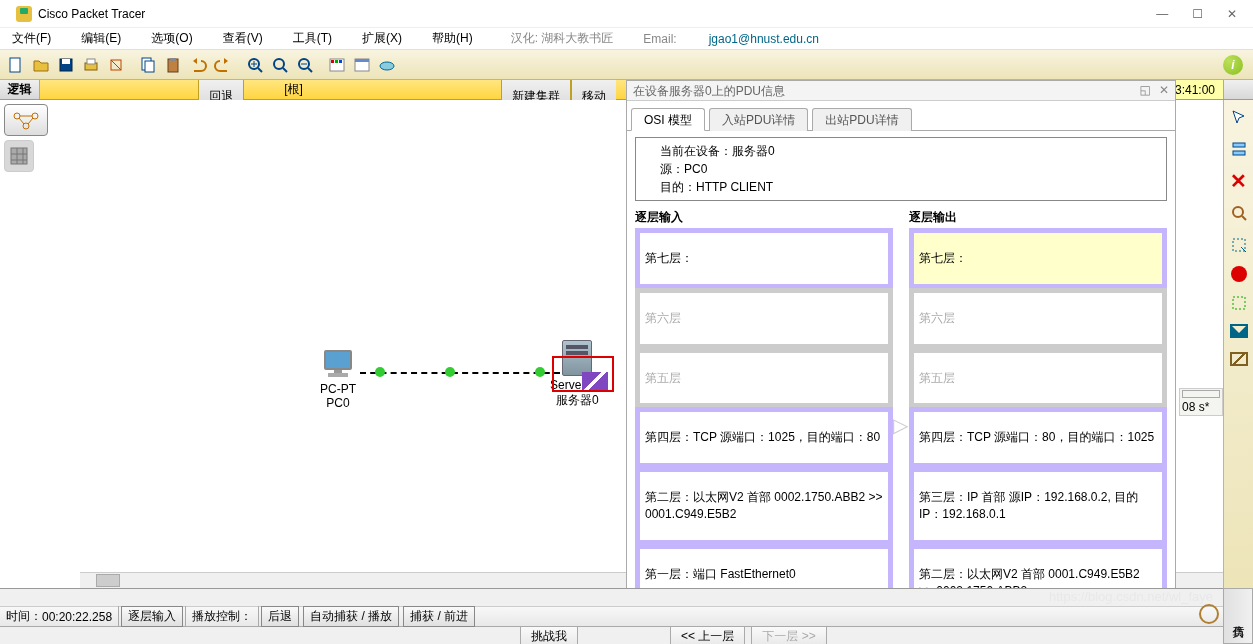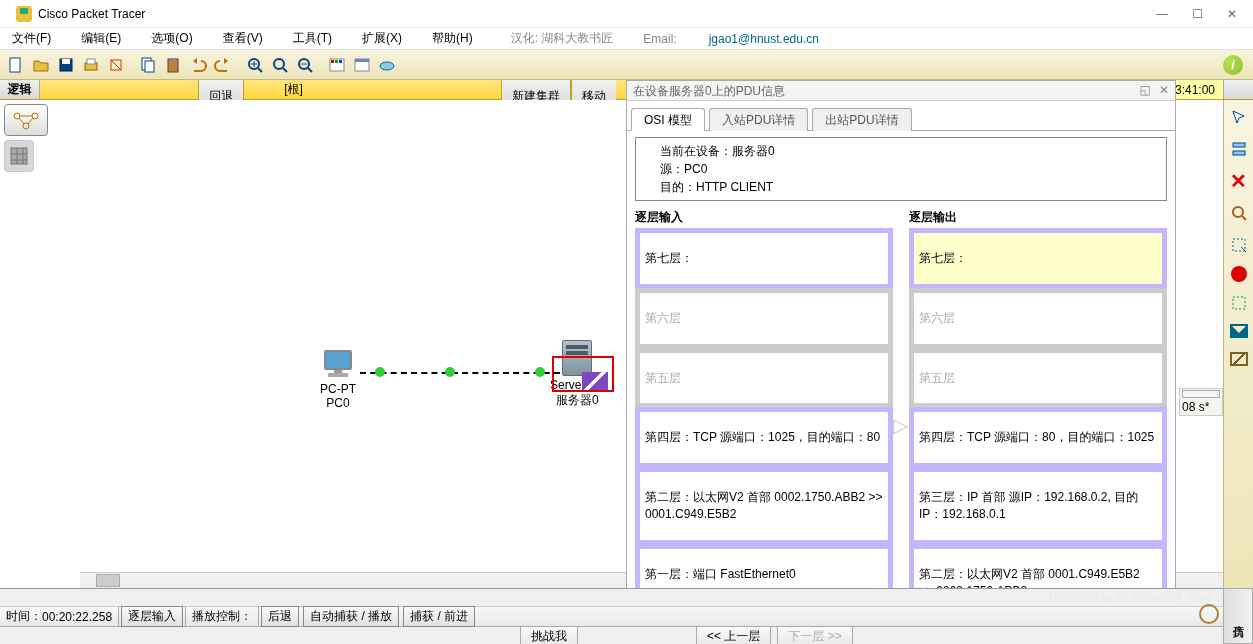--- a/index.html
+++ b/index.html
@@ -66,21 +66,21 @@
 .rtool.red{color:#d00;font-size:20px;font-weight:bold}
 .rtool.circ{width:16px;height:16px;background:#d00;border-radius:50%}
 .rtool.env{width:18px;height:14px;border:2px solid #068;position:relative}
 .rtool.env::after{content:"";position:absolute;inset:0;border-top:7px solid transparent;border-left:7px solid #068;border-right:7px solid #068}
 .bottom-ctx{position:absolute;right:30px;top:388px;width:44px;background:#f4f4f0;border:1px solid #ccc;font-size:10px;padding:1px 2px}
 .bottom-bar{position:absolute;left:0;right:0;bottom:0;height:56px;background:#f0f0f0;border-top:1px solid #999}
 .bottom-bar .row1{height:18px;border-bottom:1px solid #ccc}
 .bottom-bar .row2{height:20px;display:flex;align-items:center;background:linear-gradient(#f8f8f8,#e8e8e8);border-bottom:1px solid #aaa}
 .bb-cell{border-right:1px solid #aaa;padding:2px 6px;display:flex;align-items:center}
 .bb-btn{border:1px solid #888;background:linear-gradient(#fafafa,#e0e0e0);padding:1px 6px;margin:1px 2px;cursor:pointer;display:flex;align-items:center}
-.row3{height:18px;display:flex;padding-left:520px;gap:118px;align-items:center}
+.row3{height:18px;display:flex;padding-left:520px;gap:92px;align-items:center}
 .row3 .b3{border:1px solid #aaa;padding:1px 10px;background:linear-gradient(#fafafa,#e8e8e8);cursor:pointer}
 .sim-tab{position:absolute;right:0;bottom:0;height:56px;width:30px;background:linear-gradient(90deg,#e0e0e0,#f0f0f0);border-left:1px soli #999;writing-mode:vertical-rl;display:flex;align-items:center;justify-content:center;cursor:pointer;border:1px solid #aaa}
 .sim-clock{position:absolute;right:34px;bottom:20px;width:20px;height:20px;border:2px solid #b08030;border-radius:50%}
 .watermark{position:absolute;right:40px;bottom:40px;color:#e8e8e8;font-size:13px;pointer-events:none}
 </style>
 </head>
 <body>
 
 <div class="titlebar">
   <div class="icon"></div>

